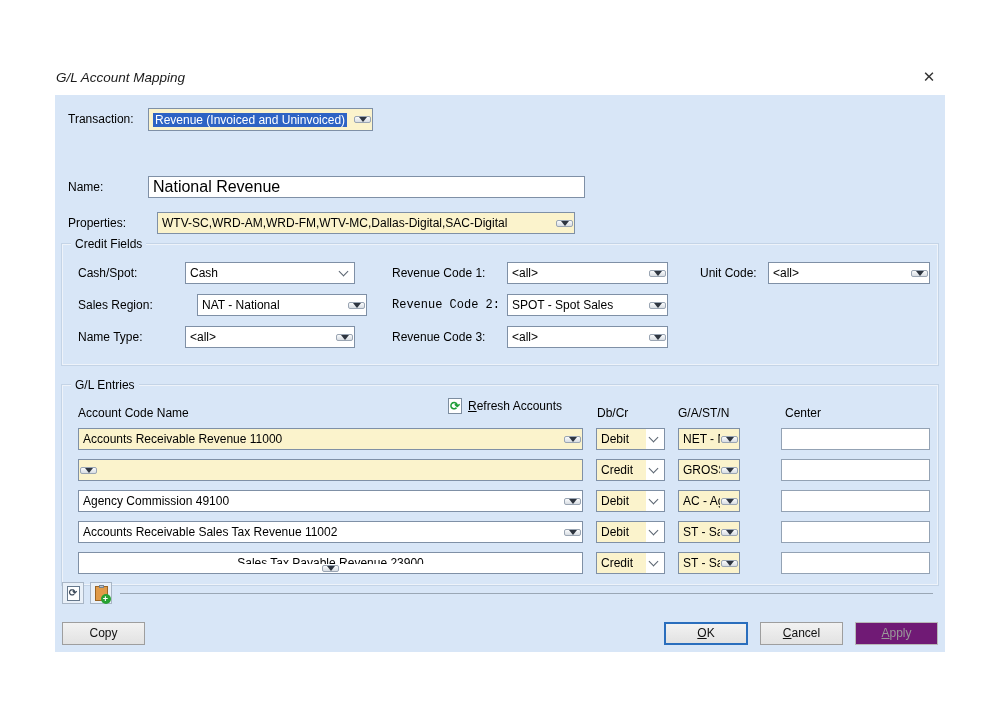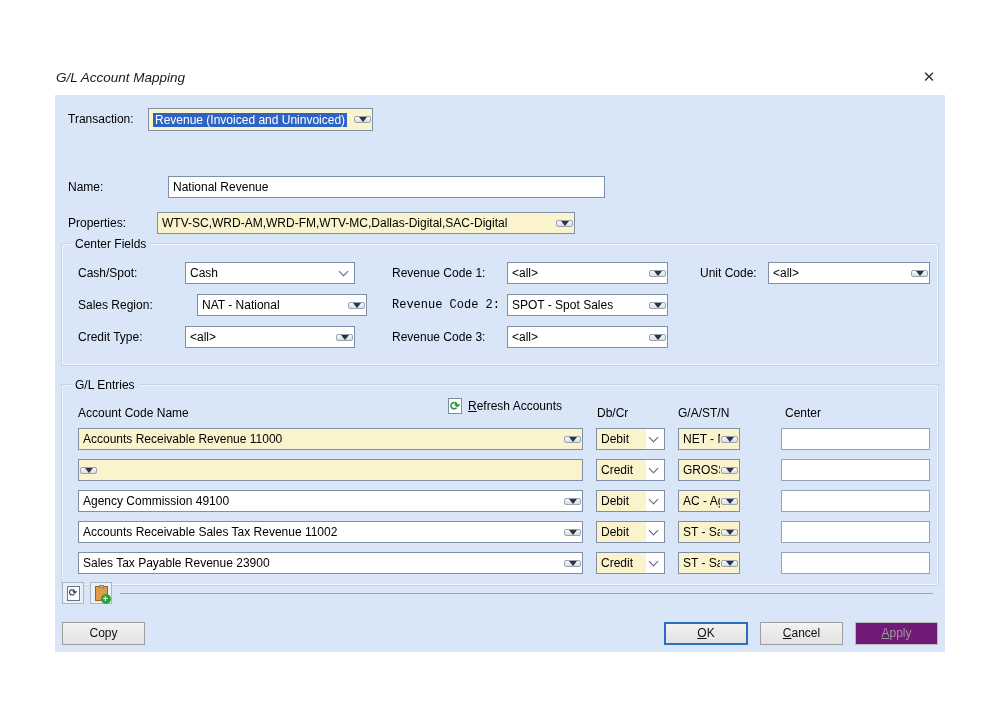--- a/index.html
+++ b/index.html
@@ -23,21 +23,21 @@
                  align-items:center; justify-content:center; flex:0 0 auto; }
   .tri { width:0; height:0; border-left:4px solid transparent; border-right:4px solid transparent;
          border-top:5px solid #2e3540; }
   .combo.modern .chev { width:7px; height:7px; border-right:1.7px solid #5a6470;
                         border-bottom:1.7px solid #5a6470; transform:rotate(45deg);
                         align-self:center; margin:-3px 7px 0 4px; flex:0 0 auto; }
   .ctext.ybg { background:#fbf3cc; }
   .sel { background:#2e63c4; color:#fff; padding:0 2px; }
 
   .tbox { position:absolute; height:22px; background:#fff; border:1px solid #7f90a6;
-          padding:0 4px; font-family:"Liberation Sans", sans-serif; font-size:12px;margin-left:20px; }
+          padding:0 4px; font-family:"Liberation Sans", sans-serif; font-size:16px; }
 
   .groupbox { position:absolute; border:1px solid #eef3fa; box-shadow:0 0 0 1px rgba(160,178,200,.35); }
   .groupbox .gb-label { position:absolute; top:-8px; left:8px; background:#d8e6f7; padding:0 4px; }
 
   .gl-row { position:absolute; left:0; width:100%; height:22px; }
   .center-input { position:absolute; height:22px; background:#fff; border:1px solid #93a2b4;
                   padding:0 4px; font-family:"Liberation Sans", sans-serif; font-size:12px; }
 
   .btn { position:absolute; height:23px; background:linear-gradient(#f2f2f2,#e2e2e2);
          border:1px solid #9e9e9e; font-family:"Liberation Sans", sans-serif; font-size:12px;
@@ -83,38 +83,38 @@
 
     <div class="lbl" style="left:13px; top:121px;">Properties:</div>
     <div class="combo classic yellow" style="left:102px; top:117px; width:418px;">
       <span class="ctext">WTV-SC,WRD-AM,WRD-FM,WTV-MC,Dallas-Digital,SAC-Digital</span>
       <span class="cbtn">
           <i class="tri"></i>
         </span>
     </div>
 
     <div class="groupbox" style="left:7px; top:149px; width:876px; height:121px;">
-      <span class="gb-label">Center Fields</span>
+      <span class="gb-label">Credit Fields</span>
     </div>
 
     <div class="lbl" style="left:23px; top:171px;">Cash/Spot:</div>
     <div class="combo modern" style="left:130px; top:167px; width:170px;">
       <span class="ctext">Cash</span>
       <span class="chev"></span>
     </div>
 
     <div class="lbl" style="left:23px; top:203px;">Sales Region:</div>
     <div class="combo classic" style="left:130px; top:199px; width:170px;margin-left:12px;">
       <span class="ctext">NAT - National</span>
       <span class="cbtn">
           <i class="tri"></i>
         </span>
     </div>
 
-    <div class="lbl" style="left:23px; top:235px;">Credit Type:</div>
+    <div class="lbl" style="left:23px; top:235px;">Name Type:</div>
     <div class="combo classic" style="left:130px; top:231px; width:170px;">
       <span class="ctext">&lt;all&gt;</span>
       <span class="cbtn">
           <i class="tri"></i>
         </span>
     </div>
 
     <div class="lbl" style="left:337px; top:171px;">Revenue Code 1:</div>
     <div class="combo classic" style="left:452px; top:167px; width:161px;">
       <span class="ctext">&lt;all&gt;</span>
@@ -232,21 +232,21 @@
           </div>
           <div class="combo classic yellow" style="left: 623px; width: 62px; top: 0px;">
             <span class="ctext">ST - Sales T</span>
             <span class="cbtn">
               <i class="tri"></i>
             </span>
           </div>
           <input class="center-input" style="left: 726px; width: 149px; top: 0px;">
         </div>
         <div class="gl-row" style="top: 457px;">
-          <div class="combo classic" style="left: 23px; width: 505px; top: 0px;">
+          <div class="combo classic" style="left: 23px; width: 505px; top: 0px; flex-direction: column;">
             <span class="ctext">Sales Tax Payable Revenue 23900</span>
             <span class="cbtn">
               <i class="tri"></i>
             </span>
           </div>
           <div class="combo modern" style="left: 541px; width: 69px; top: 0px;">
             <span class="ctext ybg">Credit</span>
             <span class="chev"></span>
           </div>
           <div class="combo classic yellow" style="left: 623px; width: 62px; top: 0px;">

